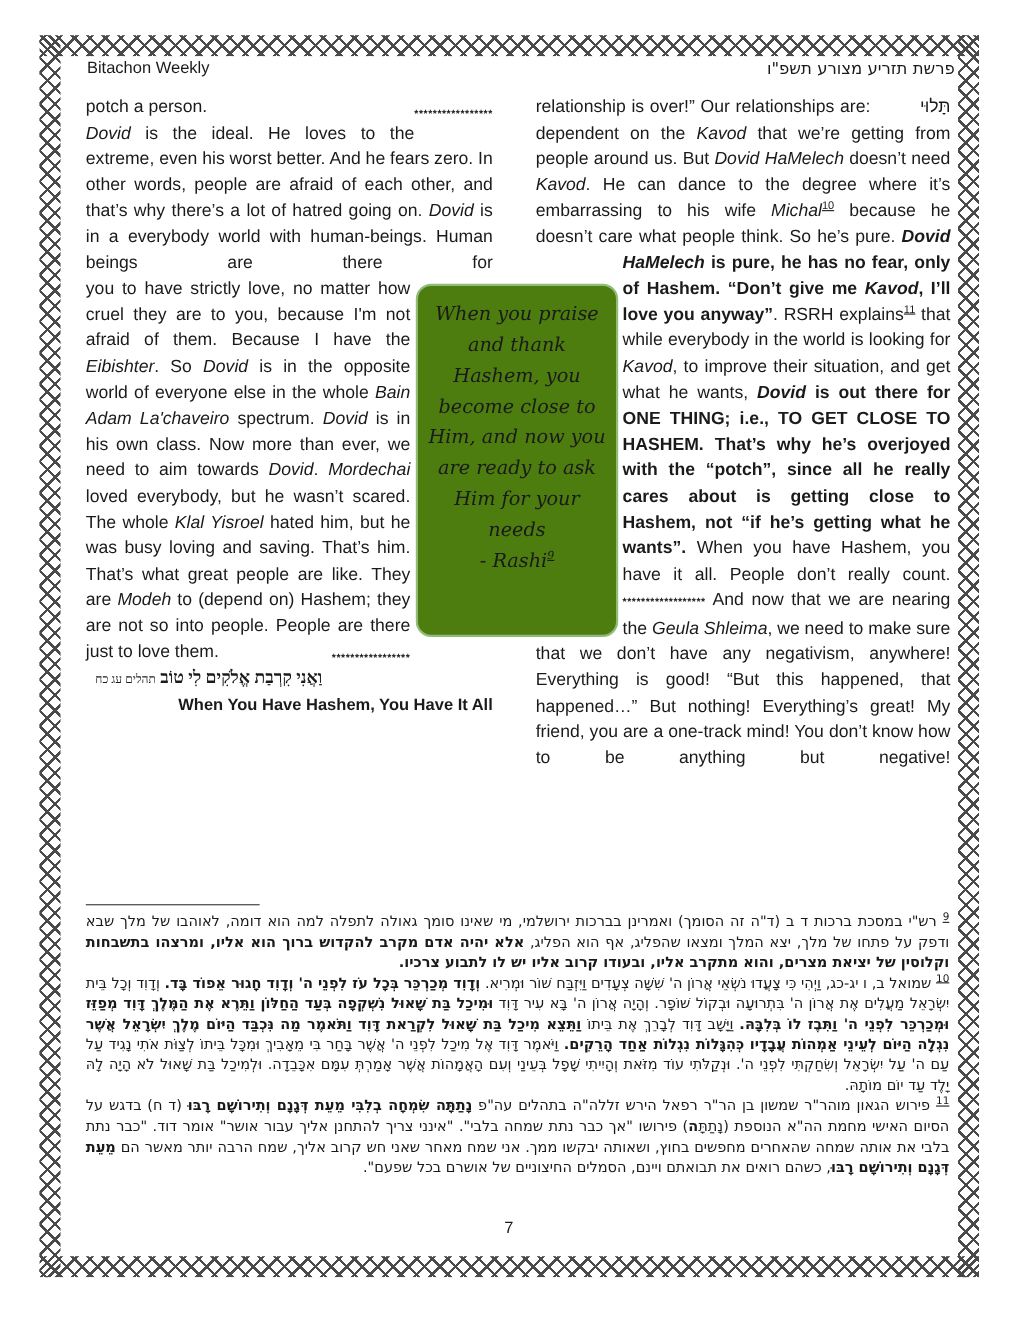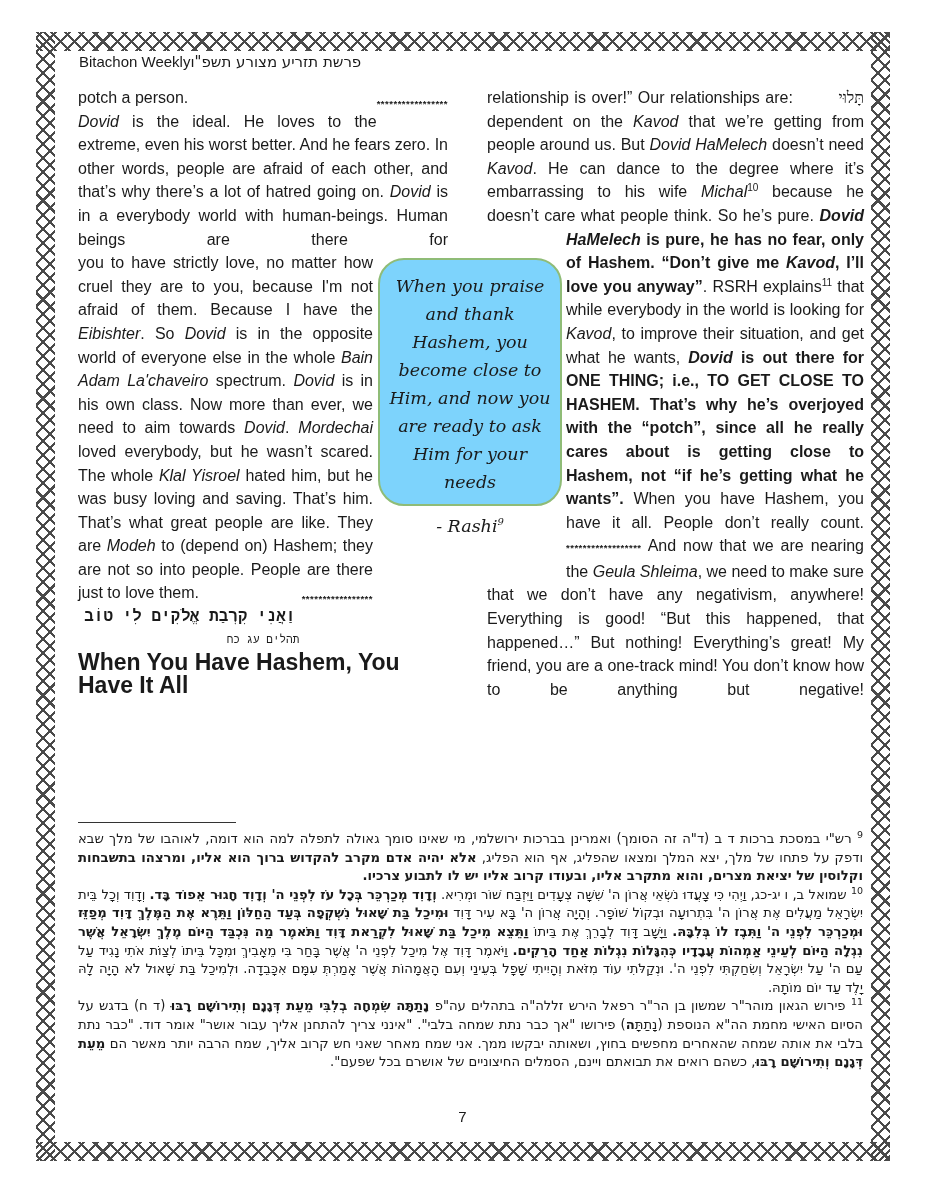--- a/index.html
+++ b/index.html
@@ -9,51 +9,51 @@
   .stitch{position:absolute;
     background:
       repeating-linear-gradient(45deg,  transparent 0 3px, #4a4a4a 3px 5.2px, transparent 5.2px 10px),
       repeating-linear-gradient(135deg, transparent 0 3px, #4a4a4a 3px 5.2px, transparent 5.2px 10px);}
   .stitch-top   {left:36px;top:32px;width:854px;height:19px;}
   .stitch-bottom{left:36px;top:1142px;width:854px;height:19px;}
   .stitch-left  {left:36px;top:32px;width:19px;height:1129px;}
   .stitch-right {left:871px;top:32px;width:19px;height:1129px;}
 
   .content{position:absolute;left:57px;top:53px;width:811px;height:1087px;}
-  .header{display:flex;align-items:flex-start;
+  .header{display:flex;justify-content:space-between;align-items:flex-start;
           padding-left:22px;font-size:15px;line-height:18px;}
   .header-right{font-family:"DejaVu Sans",sans-serif;direction:rtl;}
 
   .body{position:absolute;left:57px;top:86px;width:811px;height:1070px;font-size:16px;line-height:23.6px;}
   .col-left {position:absolute;left:21px;top:0;width:370px;text-align:justify;}
   .col-right{position:absolute;left:430px;top:0;width:377px;text-align:justify;}
   .para{margin:0;}
   .p-last-justify{text-align-last:justify;}
   
   .wrap-r::before{content:"";float:right;width:75px;height:354px;}
   .wrap-l::before{content:"";float:left;width:79px;height:354px;}
 
   .run-i{font-style:italic;}
   .run-b{font-weight:bold;}
   .run-bi{font-weight:bold;font-style:italic;}
-  .run-he{font-family:Liberation Serif, serif;margin-left:40px;}
+  .run-he{font-family:Liberation Sans, sans-serif;margin-left:40px;}
   .run-stars{font-size:9.5px;font-weight:bold;letter-spacing:.5px;}
   .run-starsr{float:right;font-size:9.5px;font-weight:bold;letter-spacing:.5px;margin-top:6px;}
-  sup{font-size:10px;line-height:0;vertical-align:super;}
+  sup{font-size:10px;line-height:0;vertical-align:super;text-decoration:underline;}
 
   .heb-head{text-align:center;direction:rtl;font-weight:bold;font-size:16px;line-height:22px;
-            font-family:Liberation Mono, monospace;margin-top:1px;}
+            font-family:Liberation Serif, serif;margin-top:1px;}
   .heb-src{font-size:11px;font-weight:normal;}
-  .en-head{text-align:left;font-weight:bold;font-size:23px;line-height:23px;}
+  .en-head{text-align:right;font-weight:bold;font-size:15px;line-height:23px;}
 
-  .quote-box{position:absolute;left:321px;top:172px;width:184px;height:248px;box-sizing:border-box;
-             border:2px solid #8fbc77;border-radius:26px;padding:12px 8px;
+  .quote-box{position:absolute;left:321px;top:172px;width:184px;height:321px;box-sizing:border-box;
+             border:2px solid #8fbc77;border-radius:14px;padding:12px 8px;
              font-family:"DejaVu Serif",serif;font-style:italic;font-size:17.5px;line-height:28px;
-             text-align:center;background:#7dd3fc;}
-  .quote-attr{margin-top:16px;}
+             text-align:center;background:#4d7c0f;}
+  .quote-attr{margin-top:0;}
 
   .footnotes{position:absolute;left:21px;top:744px;width:785px;direction:rtl;text-align:justify;
              font-family:"DejaVu Sans",sans-serif;font-size:13.2px;line-height:18.6px;}
   .fn-sep{position:absolute;left:0;top:-8px;width:158px;border-top:1.5px solid #333;}
   .fn{margin:0;}
   .fn sup{font-size:9.5px;}
 
   .pagenum{position:absolute;top:1019px;left:0;width:100%;text-align:center;font-size:15px;}
 </style>
 </head>

